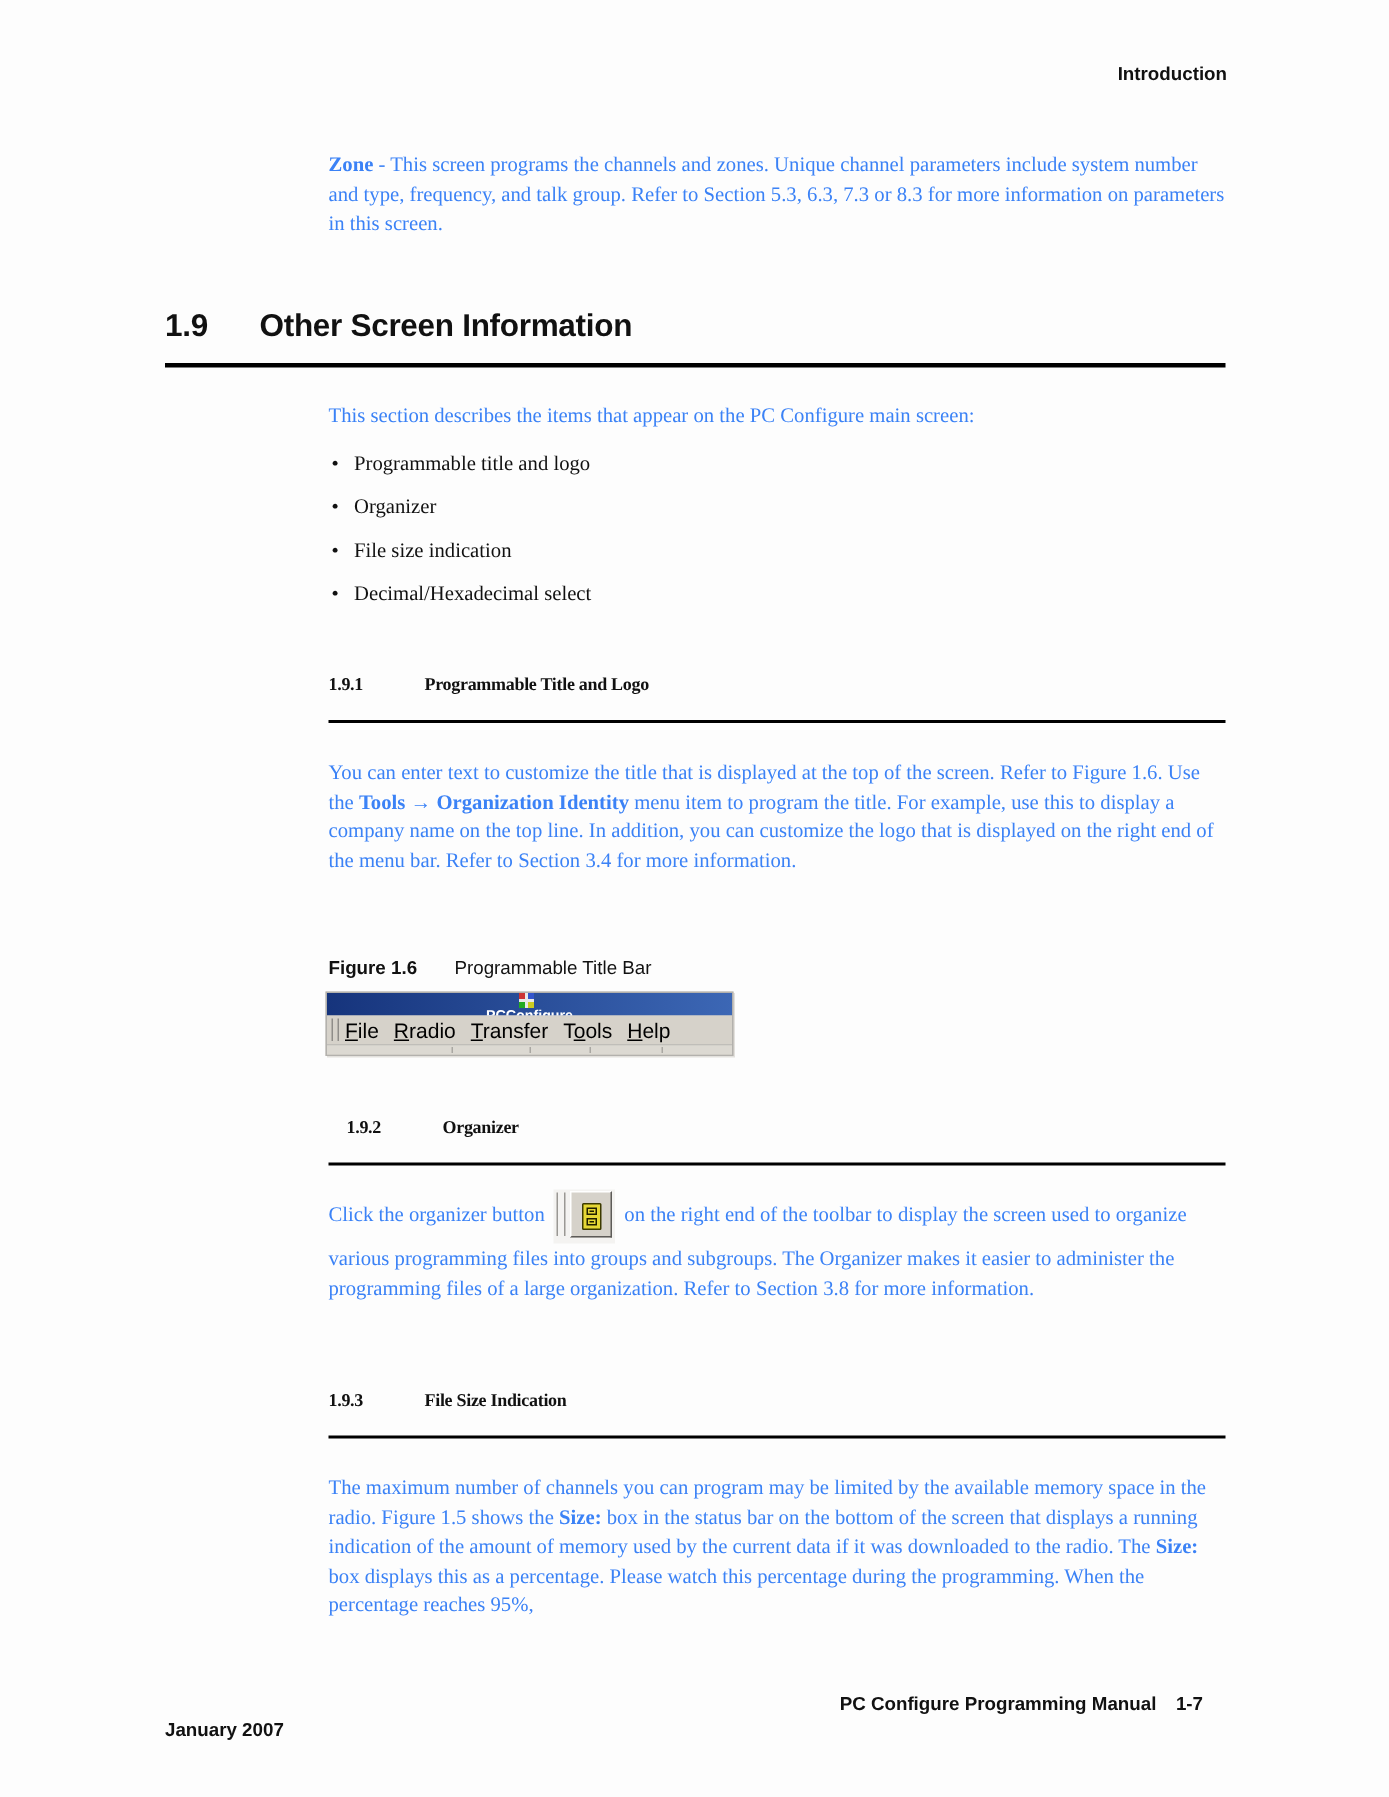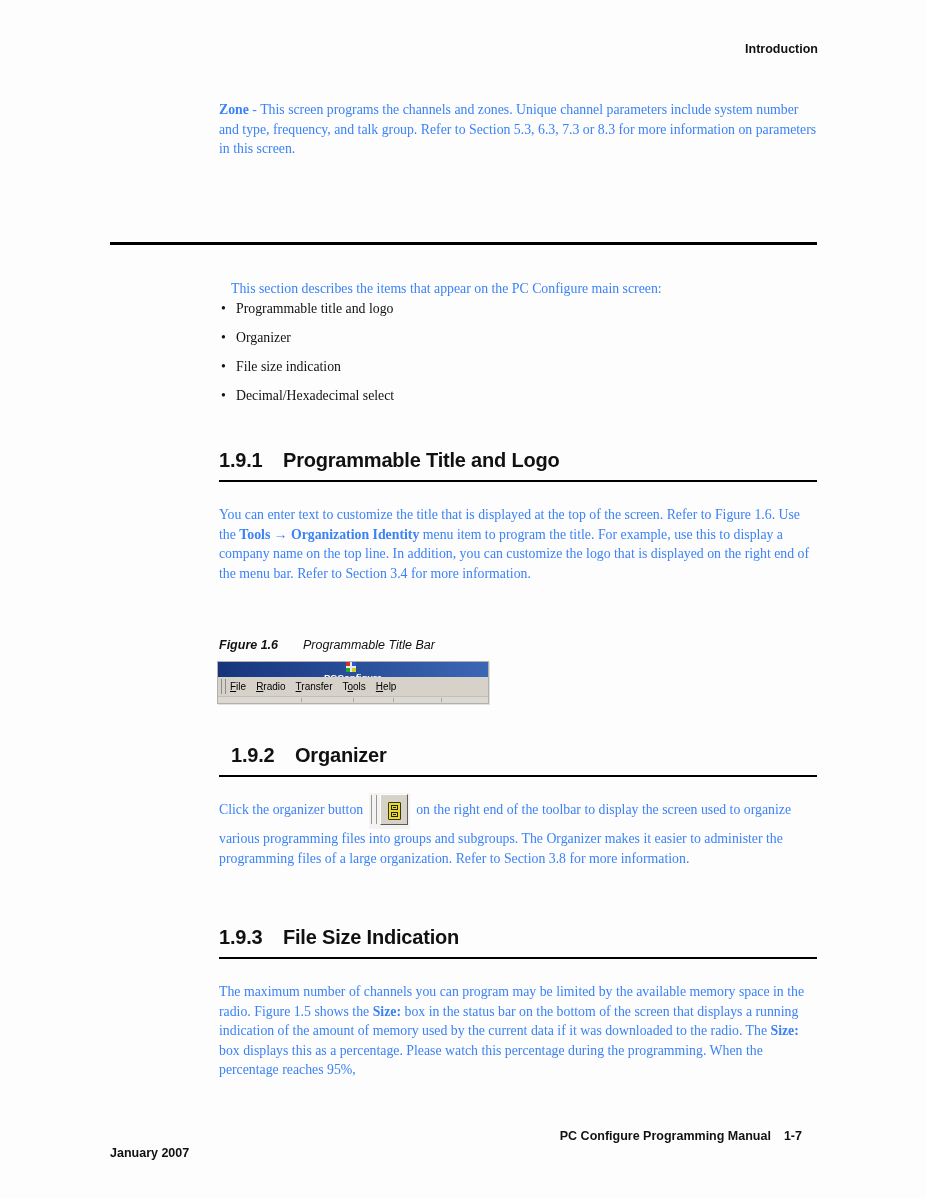--- a/index.html
+++ b/index.html
@@ -20,22 +20,22 @@
     line-height:19.6px;
     color:#3b82f6;
   }
   .running-head{font-size:12.5px;font-weight:bold;}
   .h1{
     font-size:21px;font-weight:bold;letter-spacing:-0.2px;
     font-family:"Liberation Sans", sans-serif;
   }
   .h1 .num{display:inline-block;width:63px;}
   .h2{
-    font-size:20px;font-weight:bold;letter-spacing:-0.2px;
-    font-family:Liberation Sans, sans-serif;
+    font-size:12px;font-weight:bold;letter-spacing:-0.2px;
+    font-family:Liberation Serif, serif;
   }
   .h2 .num{display:inline-block;width:64px;}
   .rule{background:#000;}
   .bullet-item{position:relative;padding-left:17px;margin-bottom:9.4px;
     font-size:13.8px;line-height:19.6px;}
   .bullet-glyph{position:absolute;left:2px;top:0;}
   .fig-cap{font-size:12.5px;}
   .fig-cap .fig-label{font-weight:bold;display:inline-block;width:84px;}
   
   .figure-box{
@@ -58,21 +58,21 @@
   .app-icon .q3{left:0;bottom:0;background:#2a2;}
   .app-icon .q4{right:0;bottom:0;background:#cc2;}
   .titlebar .app-name{color:#fff;font-weight:bold;font-size:9.5px;
     font-family:"Liberation Sans", sans-serif;}
   .titlebar .app-suffix{color:#fff;font-weight:bold;font-size:13px;
     margin-left:19px;font-family:"Liberation Sans", sans-serif;}
   .menubar{
     height:19px;background:#d6d2ca;
     display:flex;align-items:center;
     border-bottom:1px solid #c0beb9;
-    font-family:"Liberation Sans", sans-serif;font-size:10px;color:#000;
+    font-family:"Liberation Sans", sans-serif;font-size:14px;color:#000;
   }
   .menu-grip{width:3px;height:15px;margin:0 4px 0 3px;
     border-left:1px solid #8f8d89;border-right:1px solid #8f8d89;}
   .menu-item{margin-right:10px;white-space:nowrap;}
   .menu-u{text-decoration:underline;}
   .fig-bottom{position:relative;height:6px;background:#dcd9d2;}
   .fig-bottom i{position:absolute;top:1px;width:1px;height:4px;background:#a9a7a2;}
   
   .org-inline{
     display:inline-block;vertical-align:middle;
@@ -99,37 +99,38 @@
 </style>
 </head>
 <body>
 
 <div class="page">
 
   <div class="abs running-head sans" style="right:108px;top:42px;">Introduction</div>
 
   <p class="abs body-text" style="left:219px;top:100px;margin:0;"><b class="inline-bold">Zone</b><span> - This screen programs the channels and zones. Unique channel parameters include system number and type, frequency, and talk group. Refer to Section 5.3, 6.3, 7.3 or 8.3 for more information on parameters in this screen.</span></p>
 
+  <div class="abs h1" style="left:110px;top:206px;width:707px;"><span class="num">1.9</span><span>Other Screen Information</span></div>
   <div class="abs rule" style="left:110px;top:242px;width:707px;height:3px;"></div>
 
-  <p class="abs body-text" style="left:219px;top:267px;margin:12px;">This section describes the items that appear on the PC Configure main screen:</p>
+  <p class="abs body-text" style="left:219px;top:267px;margin:0;">This section describes the items that appear on the PC Configure main screen:</p>
 
   <div class="abs" style="left:219px;top:299px;width:600px;">
     <div class="bullet-item"><span class="bullet-glyph">•</span><span>Programmable title and logo</span></div>
     <div class="bullet-item"><span class="bullet-glyph">•</span><span>Organizer</span></div>
     <div class="bullet-item"><span class="bullet-glyph">•</span><span>File size indication</span></div>
     <div class="bullet-item"><span class="bullet-glyph">•</span><span>Decimal/Hexadecimal select</span></div>
   </div>
 
   <div class="abs h2" style="left:219px;top:449px;width:598px;"><span class="num">1.9.1</span><span>Programmable Title and Logo</span></div>
   <div class="abs rule" style="left:219px;top:480px;width:598px;height:2px;"></div>
 
   <p class="abs body-text" style="left:219px;top:505px;margin:0;"><span>You can enter text to customize the title that is displayed at the top of the screen. Refer to Figure 1.6. Use the </span><b class="inline-bold">Tools → Organization Identity</b><span> menu item to program the title. For example, use this to display a company name on the top line. In addition, you can customize the logo that is displayed on the right end of the menu bar. Refer to Section 3.4 for more information.</span></p>
 
-  <div class="abs fig-cap sans" style="left:219px;top:638px;font-style:italic;"><span class="fig-label">Figure 1.6</span><span>Programmable Title Bar</span></div>
+  <div class="abs fig-cap sans" style="left:219px;top:638px;"><span class="fig-label">Figure 1.6</span><span>Programmable Title Bar</span></div>
 
   <div class="abs figure-box" style="left:217px;top:661px;">
     <div class="titlebar">
       <span class="app-icon">
           <i class="q1"></i>
           <i class="q2"></i>
           <i class="q3"></i>
           <i class="q4"></i>
         </span>
       <span class="app-name">PCConfigure</span>

